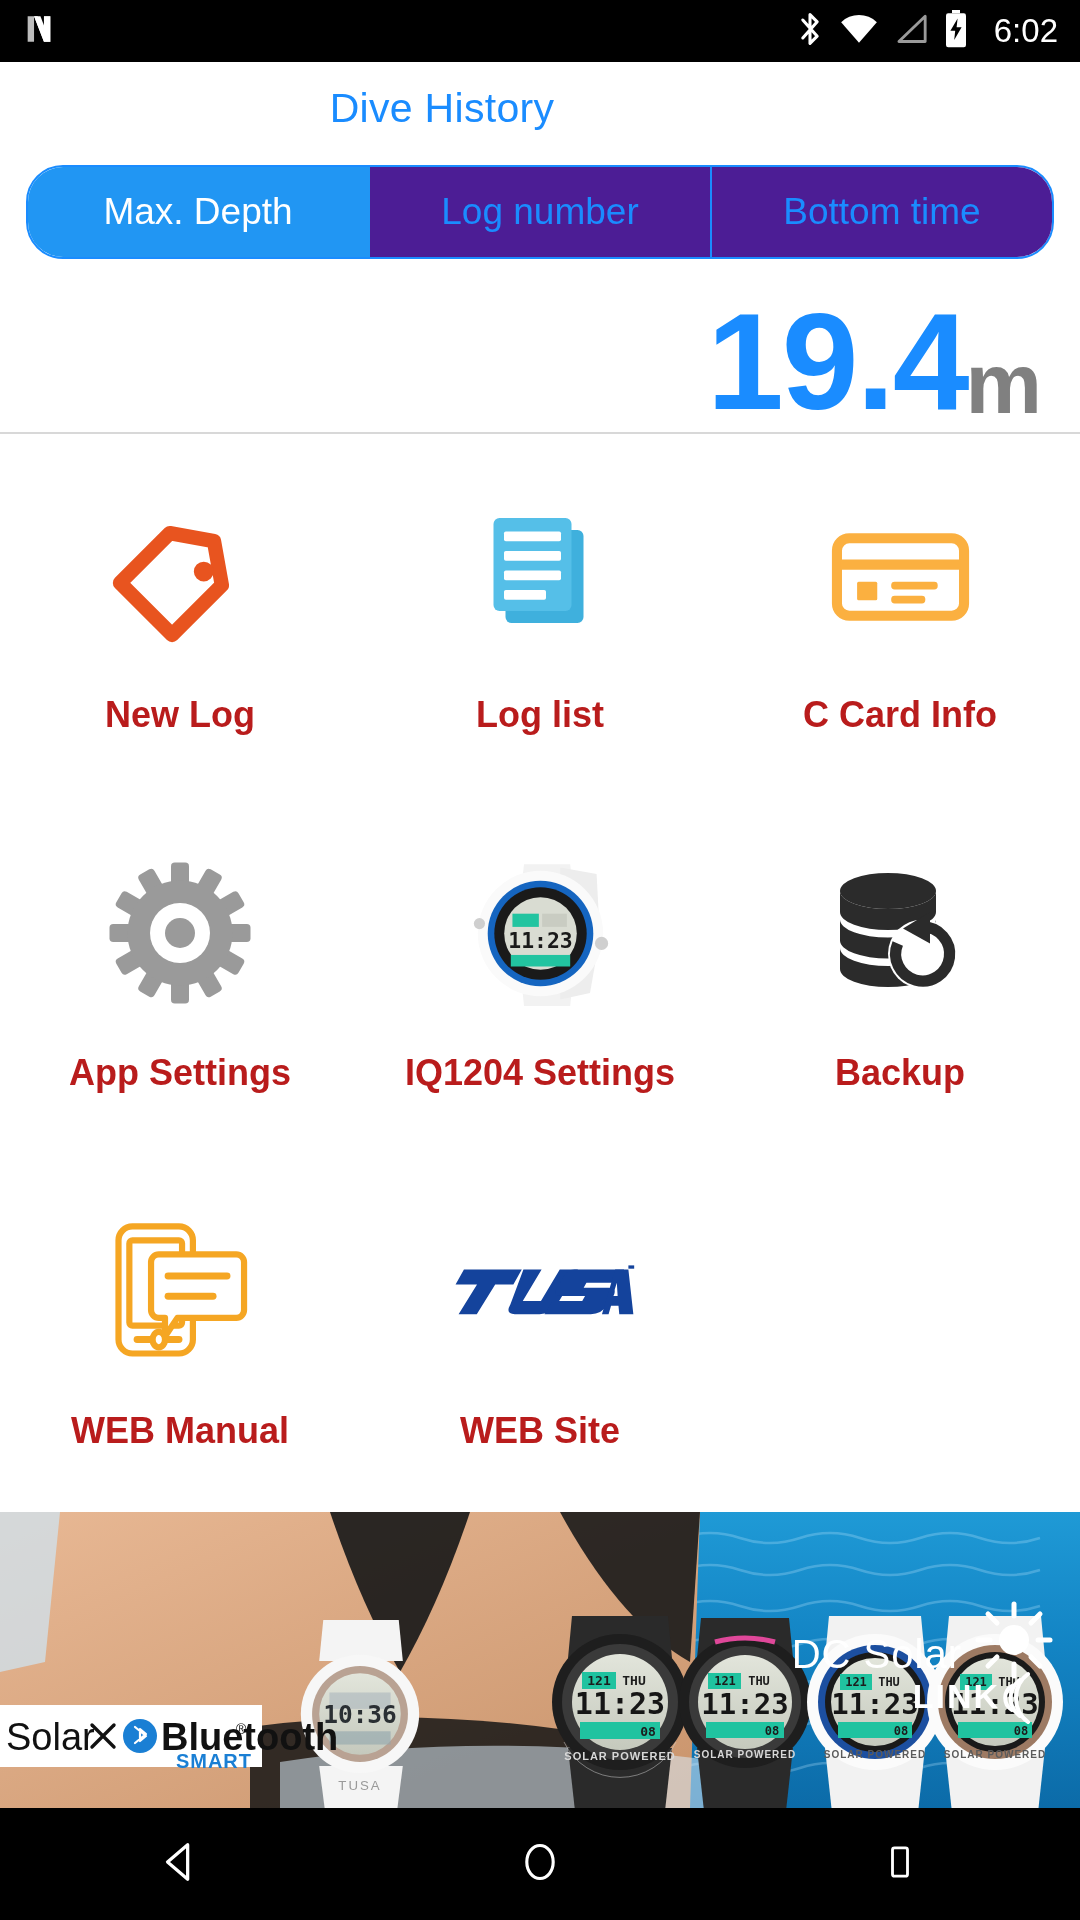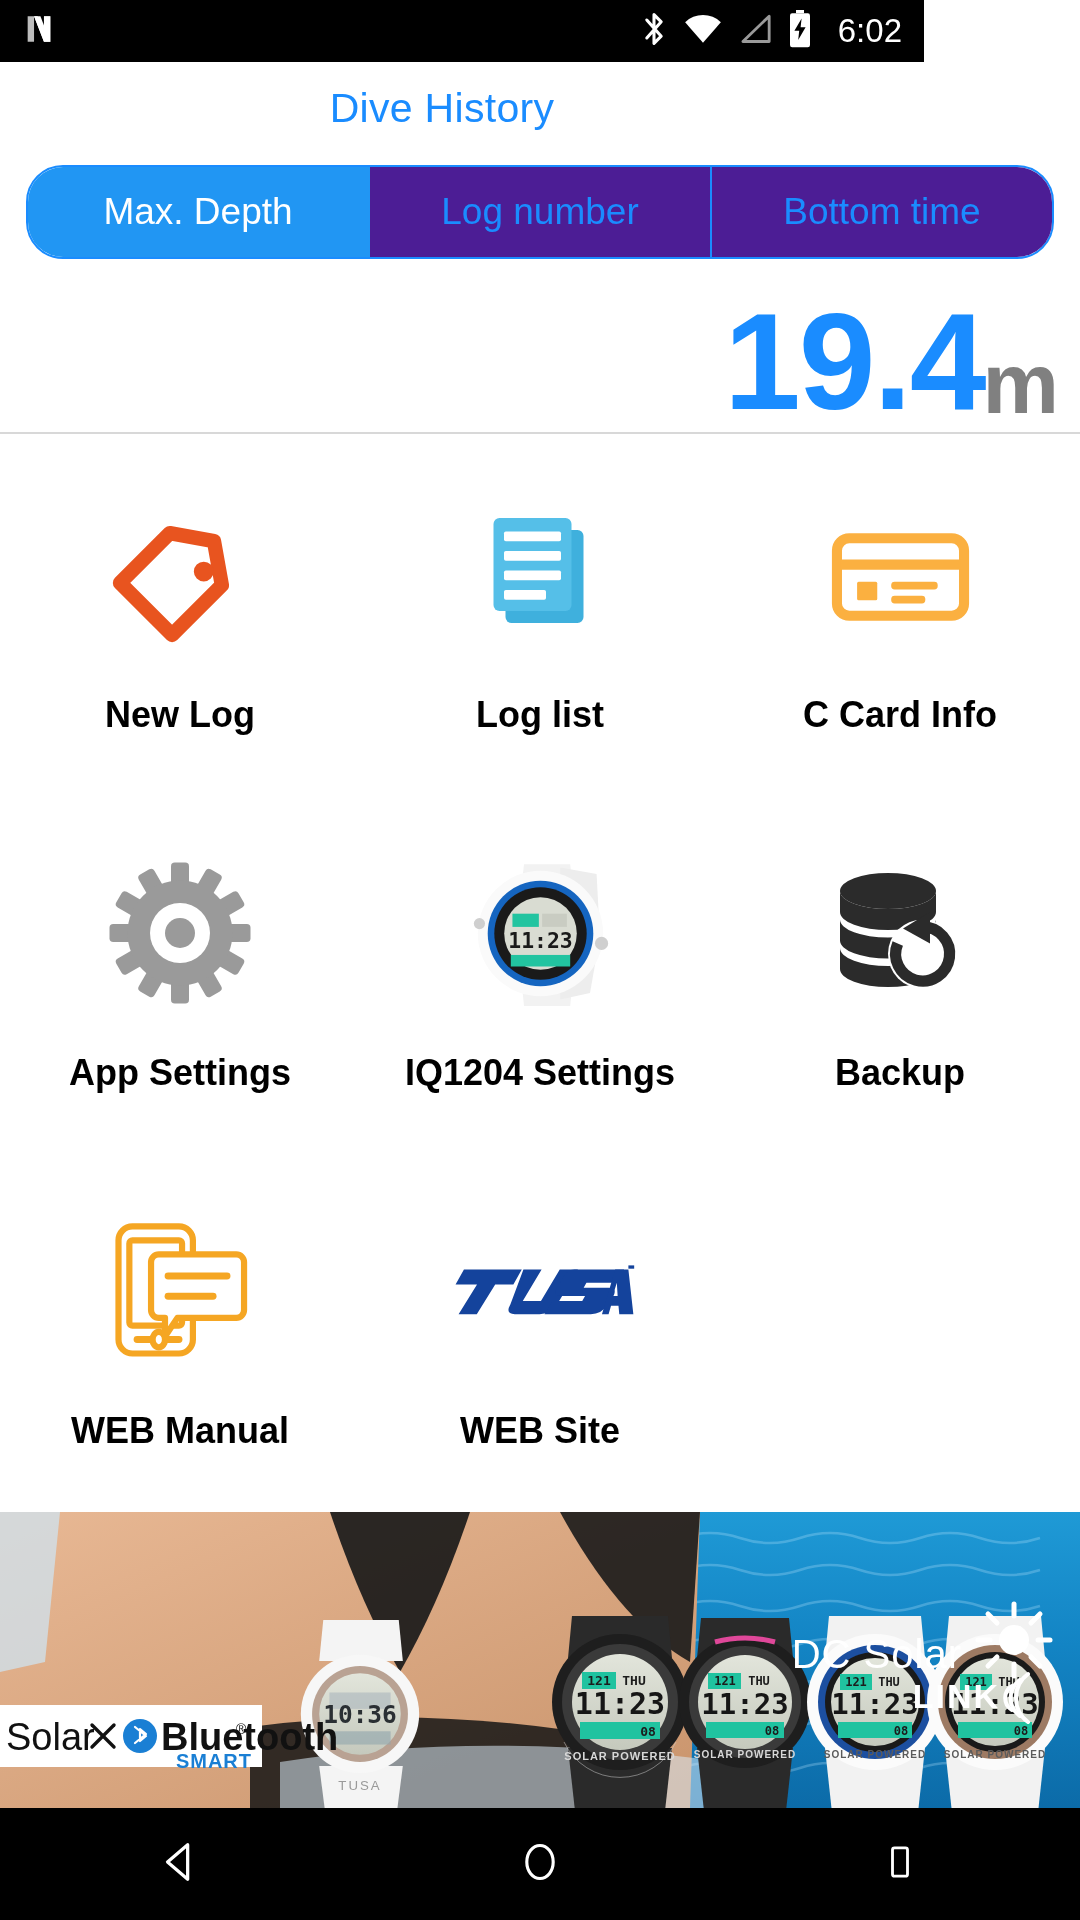--- a/index.html
+++ b/index.html
@@ -16,21 +16,21 @@
     position: relative;
     width: 1080px;
     height: 1920px;
     background: #ffffff;
   }
 
   
   .status-bar {
     position: absolute;
     top: 0; left: 0;
-    width: 924px;
+    width: 1080px;
     height: 62px;
     background: #000000;
     display: flex;
     align-items: center;
     padding: 0 22px;
   }
   .status-left { display: flex; align-items: center; }
   .status-right {
     margin-left: auto;
     display: flex;
@@ -96,21 +96,21 @@
   
   .value-row {
     position: absolute;
     top: 258px;
     left: 0;
     width: 1080px;
     height: 172px;
     display: flex;
     align-items: flex-end;
     justify-content: flex-end;
-    padding-right: 21px;
+    padding-right: 38px;
   }
   .value-num {
     color: #1a8cff;
     font-size: 138px;
     font-weight: 700;
     line-height: 1;
     letter-spacing: -2px;
   }
   .value-unit {
     color: #808080;
@@ -150,21 +150,21 @@
     width: 190px;
     height: 190px;
     display: flex;
     align-items: center;
     justify-content: center;
   }
   .cell-label {
     margin-top: 24px;
     font-size: 36px;
     font-weight: 700;
-    color: #000000;
+    color: #b91c1c;
     text-align: center;
     white-space: nowrap;
   }
 
   
   .banner {
     position: absolute;
     top: 1512px; left: 0;
     width: 1080px;
     height: 296px;

